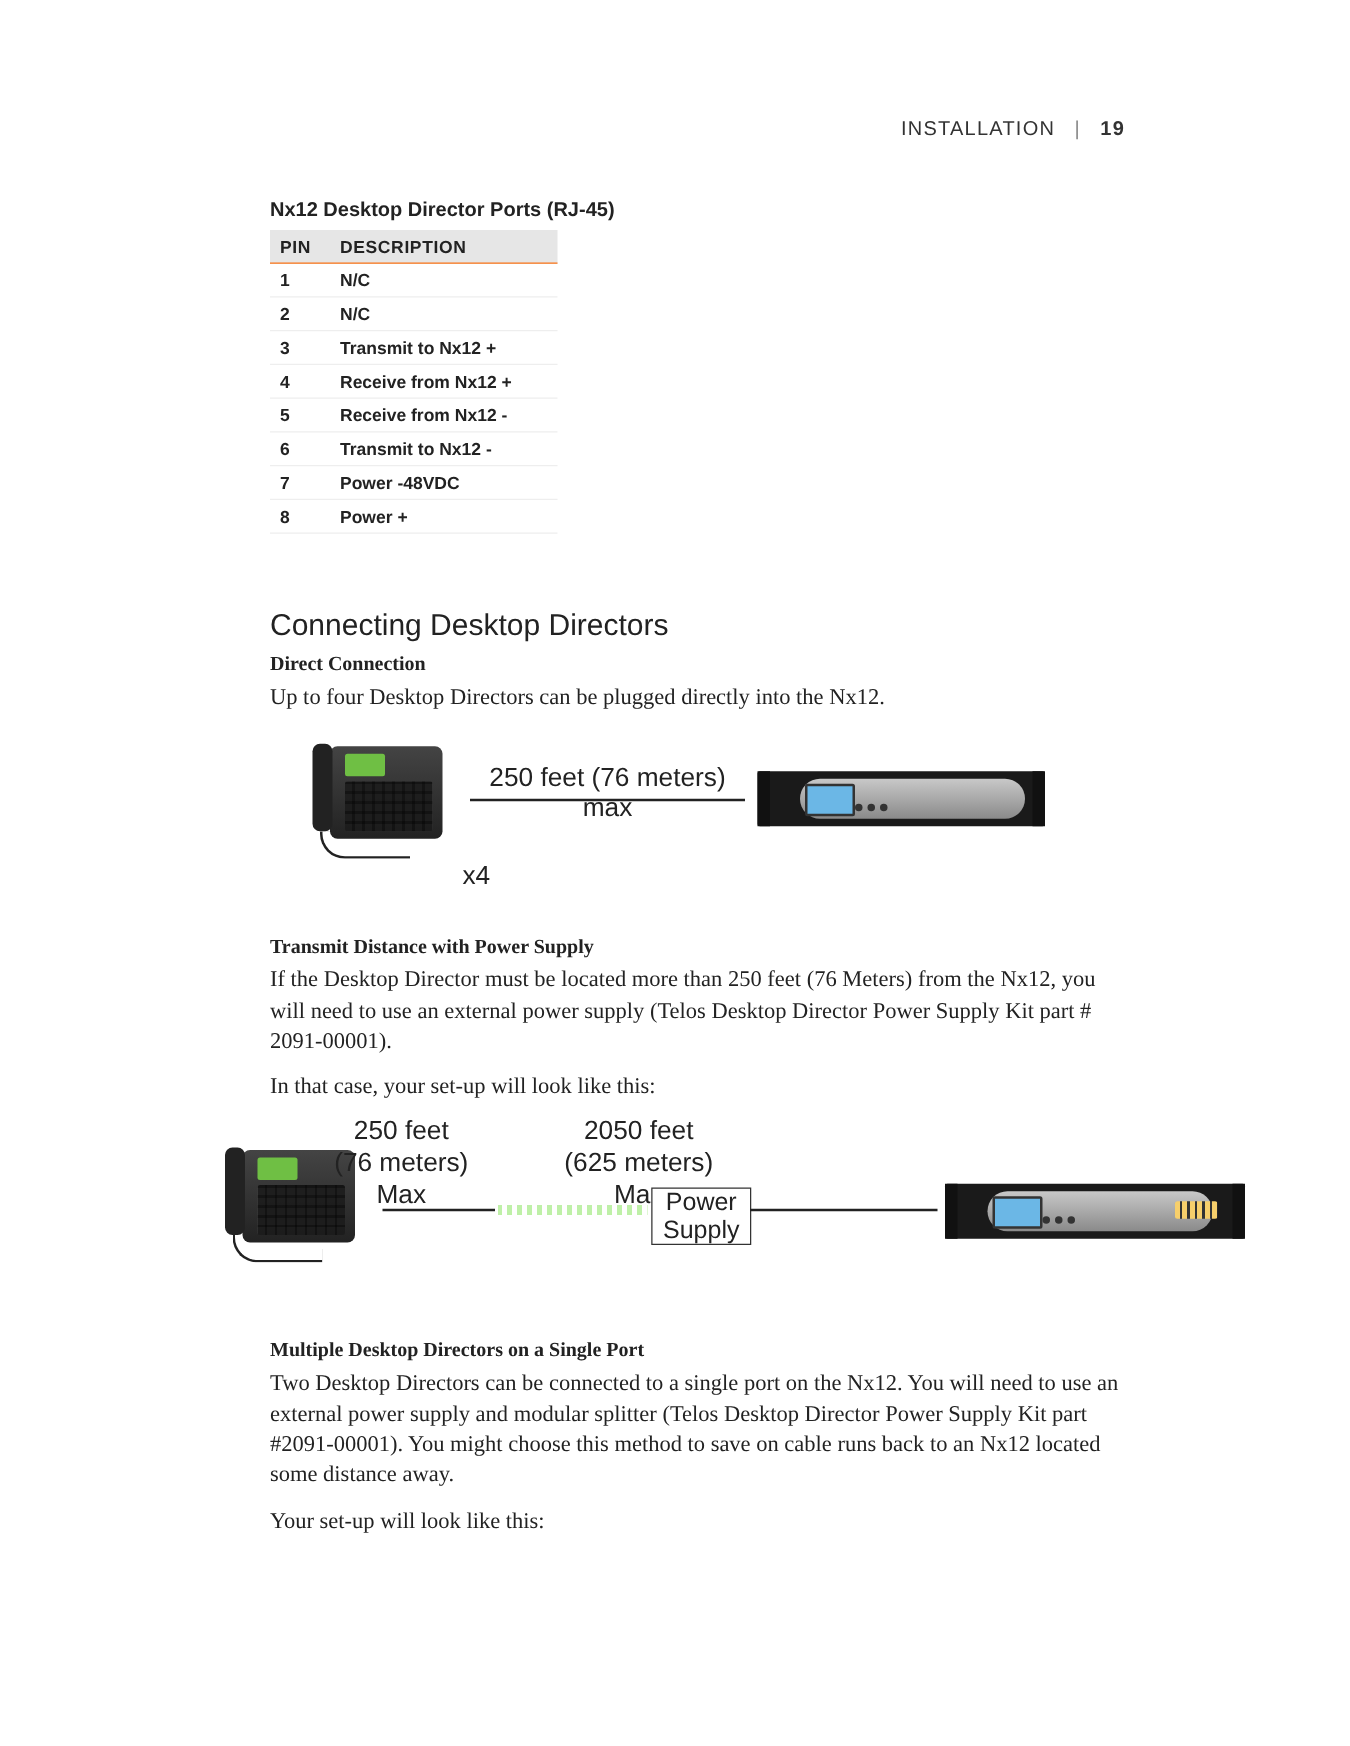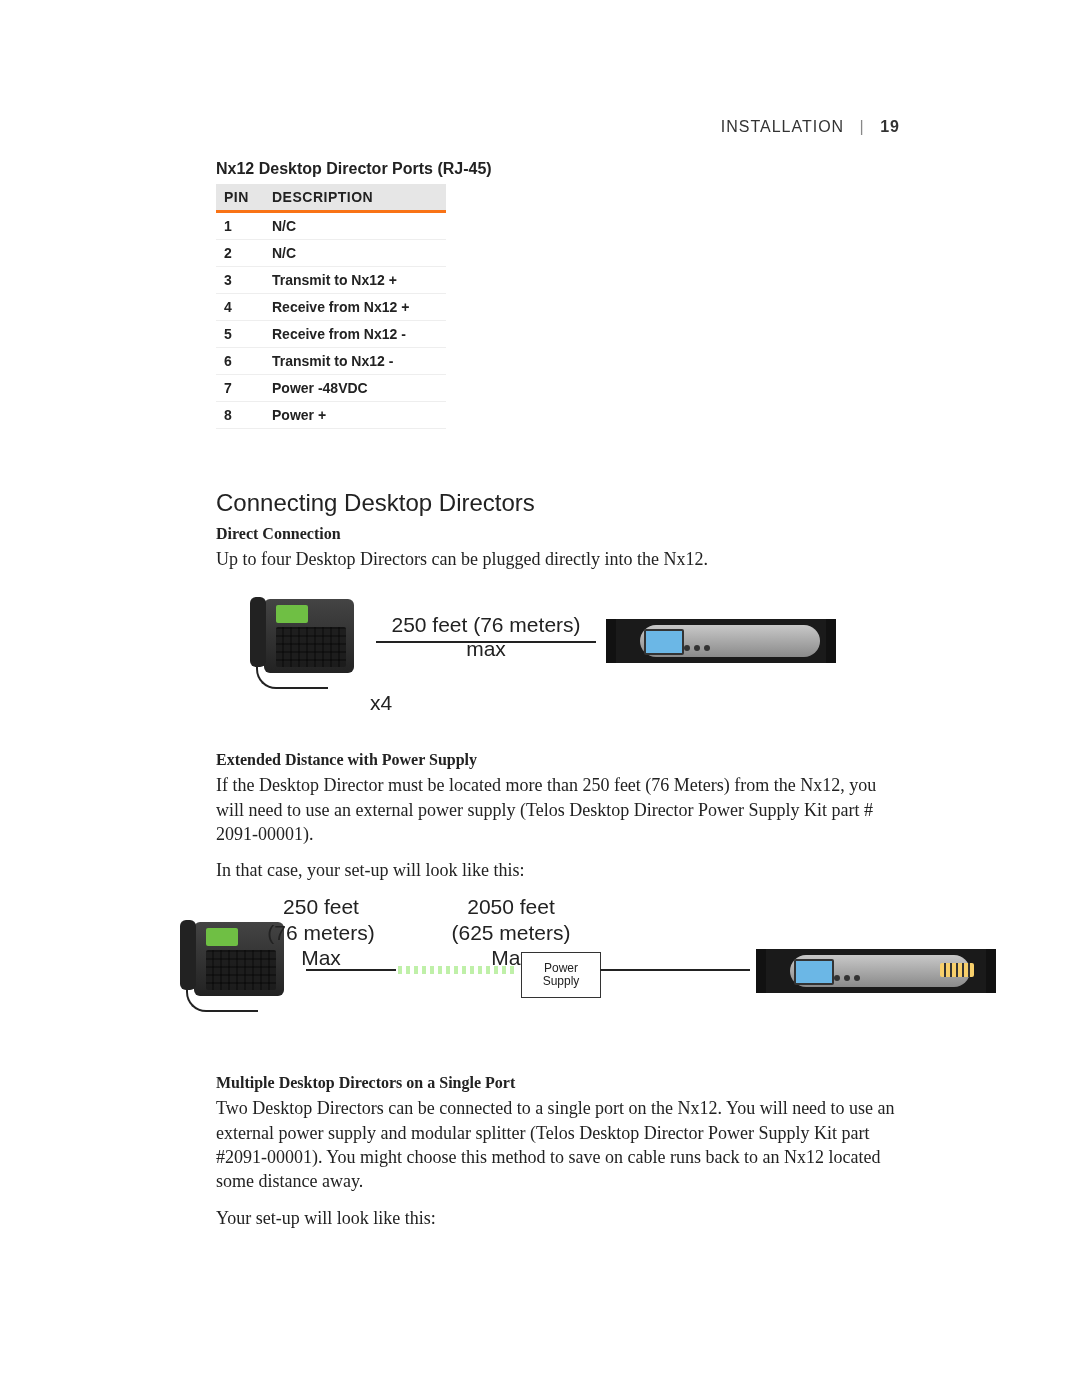--- a/index.html
+++ b/index.html
@@ -11,21 +11,21 @@
   }
   .page {
     width: 1080px;
     height: 1397px;
     position: relative;
     box-sizing: border-box;
     padding: 110px 180px 80px 180px;
   }
   .header {
     position: absolute;
-    top: 118px;
+    top: 95px;
     right: 180px;
     font-family: "Myriad Pro", "Gill Sans", "Helvetica Neue", Arial, sans-serif;
     font-size: 16px;
     letter-spacing: 1px;
     color: #333;
   }
   .header .divider {
     display: inline-block;
     margin: 0 10px;
     color: #888;
@@ -52,21 +52,21 @@
     font-size: 14px;
     width: 230px;
   }
   table.pin-table th {
     background: #e6e6e6;
     text-align: left;
     padding: 5px 8px;
     font-weight: 700;
     text-transform: uppercase;
     letter-spacing: 0.5px;
-    border-bottom: 3px solid #f97316;
+    border-bottom: 1px solid #f97316;
   }
   table.pin-table td {
     padding: 5px 8px;
     border-bottom: 1px solid #eee;
     font-weight: 600;
   }
   table.pin-table td.pin {
     width: 32px;
     font-weight: 700;
   }
@@ -227,21 +227,21 @@
   }
   .diagram2 .dots {
     position:absolute; left:232px; top:72px; width:120px; height:8px;
     background: repeating-linear-gradient(90deg,#bff0a8 0 4px, transparent 4px 8px);
   }
   .psu {
     position:absolute; left:355px; top:58px;
     width:78px; height:44px;
     border:1px solid #333; background:#fff;
     font-family: "Myriad Pro", Arial, sans-serif;
-    font-size:12px; text-align:center;
+    font-size:20px; text-align:center;
     display:flex; align-items:center; justify-content:center;
     line-height:1.1;
   }
   .diagram2 .line-b {
     position:absolute; left:434px; top:75px; width:150px; height:2px; background:#222;
   }
   .diagram2 .rack { left: 590px; top: 55px; width: 240px; }
   .diagram2 .lab-a { left: 90px; top: 0px; width: 130px; line-height:1.2; }
   .diagram2 .lab-b { left: 280px; top: 0px; width: 130px; line-height:1.2; }
 </style>
@@ -325,21 +325,21 @@
           <div class="display"></div>
         <div class="knob-area">
             <span></span>
             <span></span>
             <span></span>
           </div>
       </div>
       <div class="label-sans lab-x4">x4</div>
     </div>
 
-    <div class="serif-bold">Extended Distance with Power Supply</div>
+    <div class="serif-bold">Transmit Distance with Power Supply</div>
     <p class="body">If the Desktop Director must be located more than 250 feet (76 Meters) from the Nx12, you will need to use an external power supply (Telos Desktop Director Power Supply Kit part # 2091-00001).</p>
     <p class="body">In that case, your set-up will look like this:</p>
 
     <div class="diagram2">
       <div class="phone">
         <div class="body"></div>
           <div class="screen"></div>
           <div class="keys"></div>
           <div class="handset"></div>
           <div class="cord"></div>

